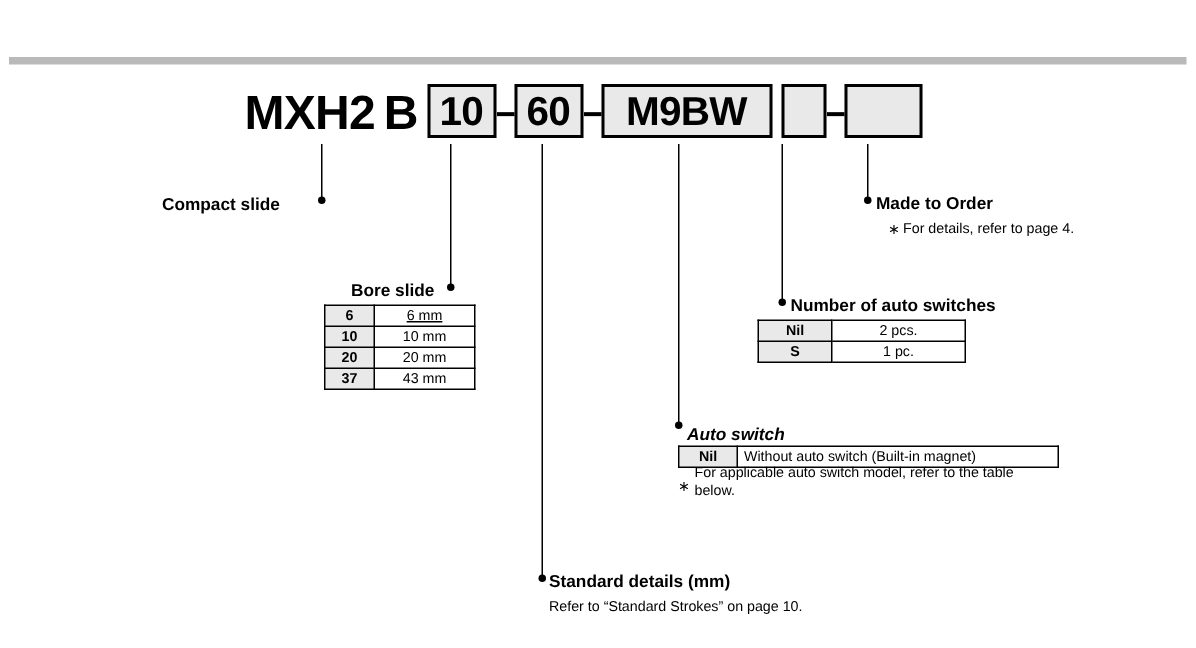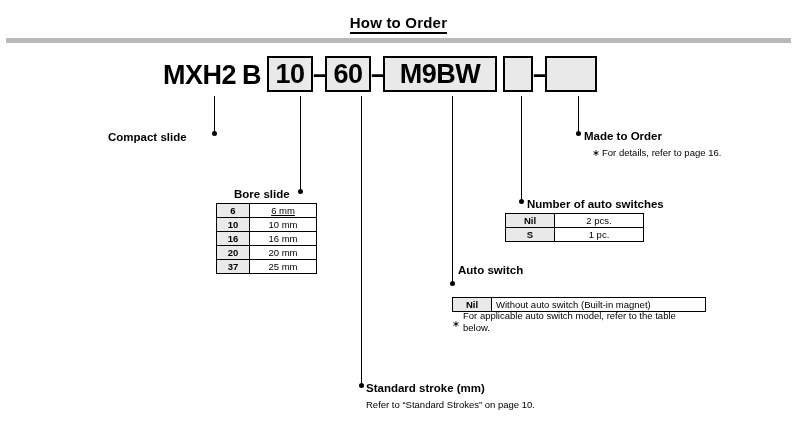--- a/index.html
+++ b/index.html
@@ -22,21 +22,21 @@
   }
   .title span{border-bottom:2px solid #000;padding-bottom:1px;}
   .rule{
     position:absolute;left:6px;top:38px;width:785px;height:5px;
     background:#b9b9b9;
   }
 
   
   .pn{position:absolute;left:163px;top:56px;height:38px;}
   .pn-text{
-    font-size:27px;font-weight:bold;line-height:38px;
+    font-size:32px;font-weight:bold;line-height:38px;
     letter-spacing:-.5px;
     float:left;
   }
   .pn-box{
     float:left;
     height:36px;
     border:2px solid #000;
     background:#e9e9e9;
     box-sizing:border-box;
     text-align:center;
@@ -87,23 +87,20 @@
     text-align:center;
   }
   table.t td.v{text-align:center;background:#fff;}
   table.t td.vl{text-align:left;background:#fff;}
 </style>
 </head>
 <body>
 
 <div class="page">
 
-  <div class="title">
-    <span>How to Order</span>
-  </div>
   <div class="rule"></div>
 
   <div class="pn">
     <div class="pn-text">MXH2</div>
     <div class="sp"></div>
     <div class="pn-text">B</div>
     <div class="sp"></div>
     <div class="pn-box" style="width:46px;">10</div>
     <div class="pn-dash">–</div>
     <div class="pn-box" style="width:46px;">60</div>
@@ -127,42 +124,38 @@
     <tbody>
       <tr>
         <td class="k" style="width:24px;">6</td>
         <td class="v" style="width:58px;text-decoration:underline;">6 mm</td>
       </tr>
       <tr>
         <td class="k">10</td>
         <td class="v">10 mm</td>
       </tr>
       <tr>
-        <td class="k">16</td>
-        <td class="v">16 mm</td>
-      </tr>
-      <tr>
         <td class="k">20</td>
         <td class="v">20 mm</td>
       </tr>
       <tr>
         <td class="k">37</td>
-        <td class="v">25 mm</td>
+        <td class="v">43 mm</td>
       </tr>
     </tbody>
   </table>
 
   <div class="vline" style="left:361px;top:96px;height:290px;"></div>
   <div class="dot" style="left:359px;top:383px;"></div>
-  <div class="lbl" style="left:366px;top:382px;">Standard stroke (mm)</div>
+  <div class="lbl" style="left:366px;top:382px;">Standard details (mm)</div>
   <div class="note" style="left:366px;top:399px;">Refer to “Standard Strokes” on page 10.</div>
 
   <div class="vline" style="left:452px;top:96px;height:187px;"></div>
   <div class="dot" style="left:450px;top:281px;"></div>
-  <div class="lbl" style="left:458px;top:264px;">Auto switch</div>
+  <div class="lbl" style="left:458px;top:284px;font-style:italic;">Auto switch</div>
 
   <table class="t" style="left:452px;top:297px;">
     <tbody>
       <tr>
         <td class="k" style="width:30px;">Nil</td>
         <td class="vl" style="width:205px;">Without auto switch (Built-in magnet)</td>
       </tr>
     </tbody>
   </table>
 
@@ -183,15 +176,15 @@
         <td class="k">S</td>
         <td class="v">1 pc.</td>
       </tr>
     </tbody>
   </table>
 
   <div class="vline" style="left:578px;top:96px;height:38px;"></div>
   <div class="dot" style="left:576px;top:131px;"></div>
   <div class="lbl" style="left:584px;top:130px;">Made to Order</div>
   <div class="note" style="left:592px;top:147px;">∗</div>
-  <div class="note" style="left:602px;top:147px;">For details, refer to page 16.</div>
+  <div class="note" style="left:602px;top:147px;">For details, refer to page 4.</div>
 
 </div>
 
 </body></html>

